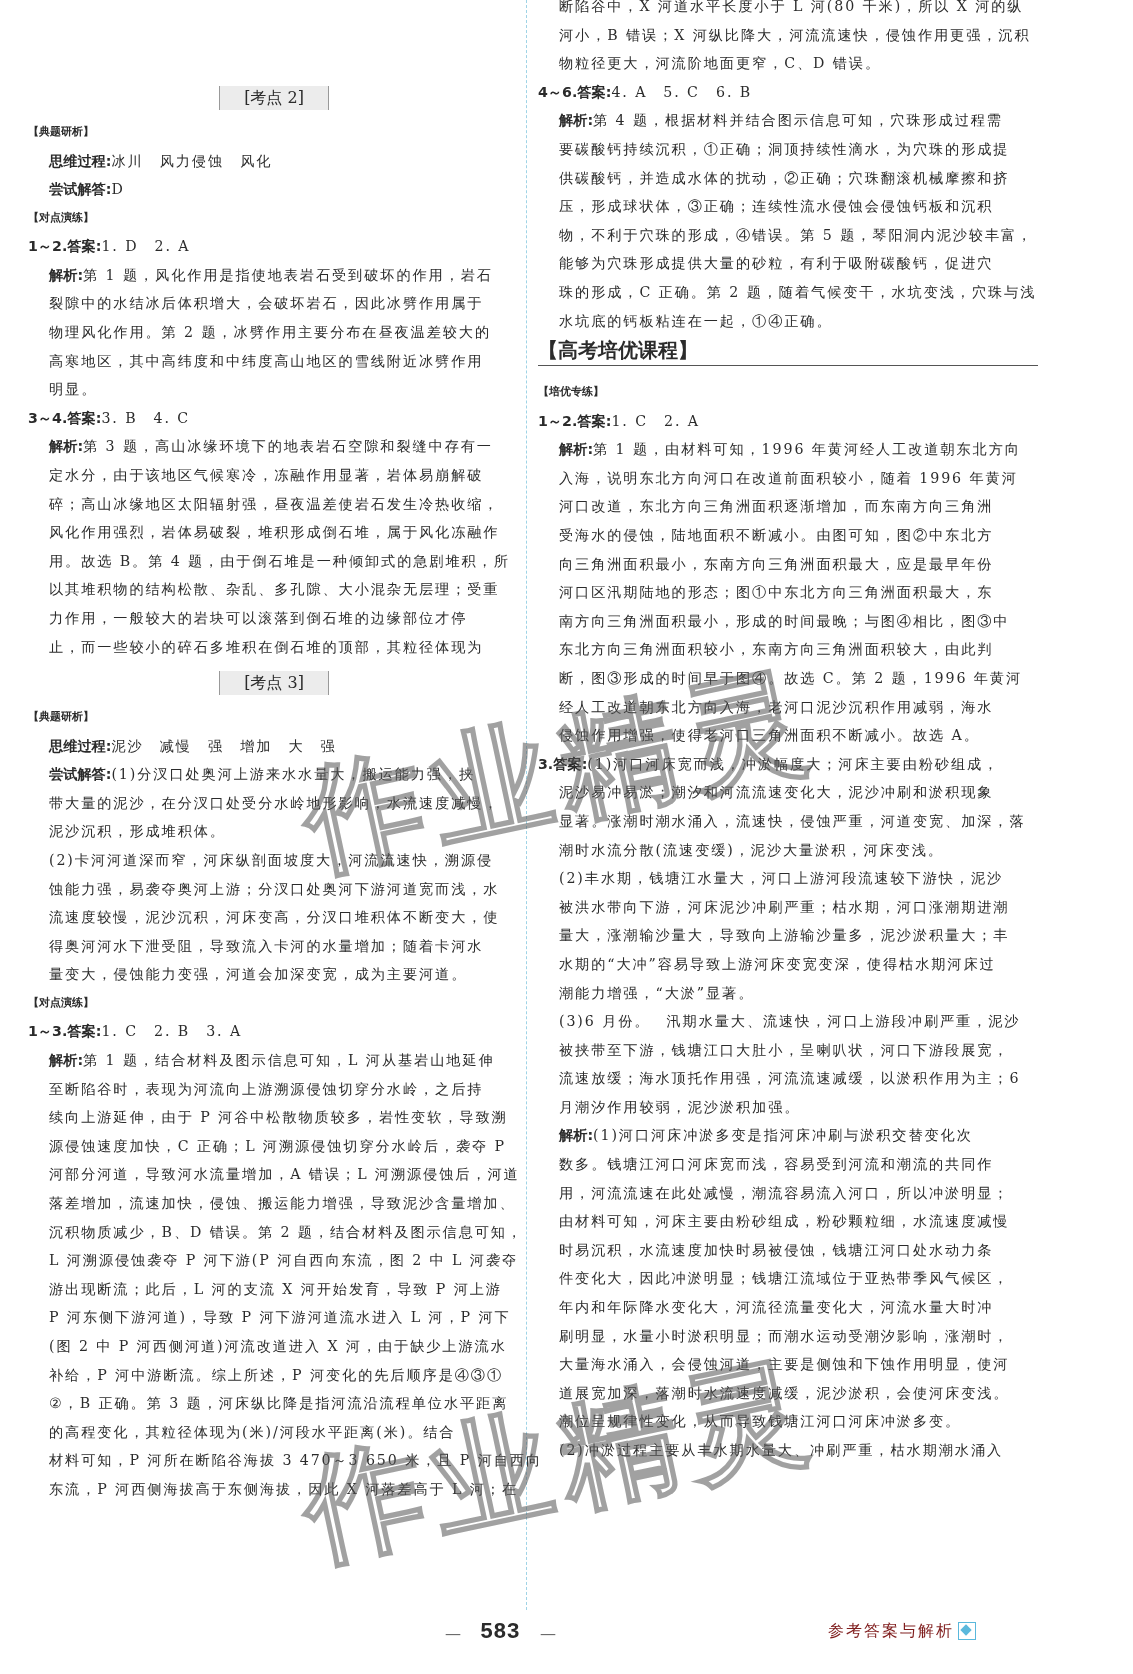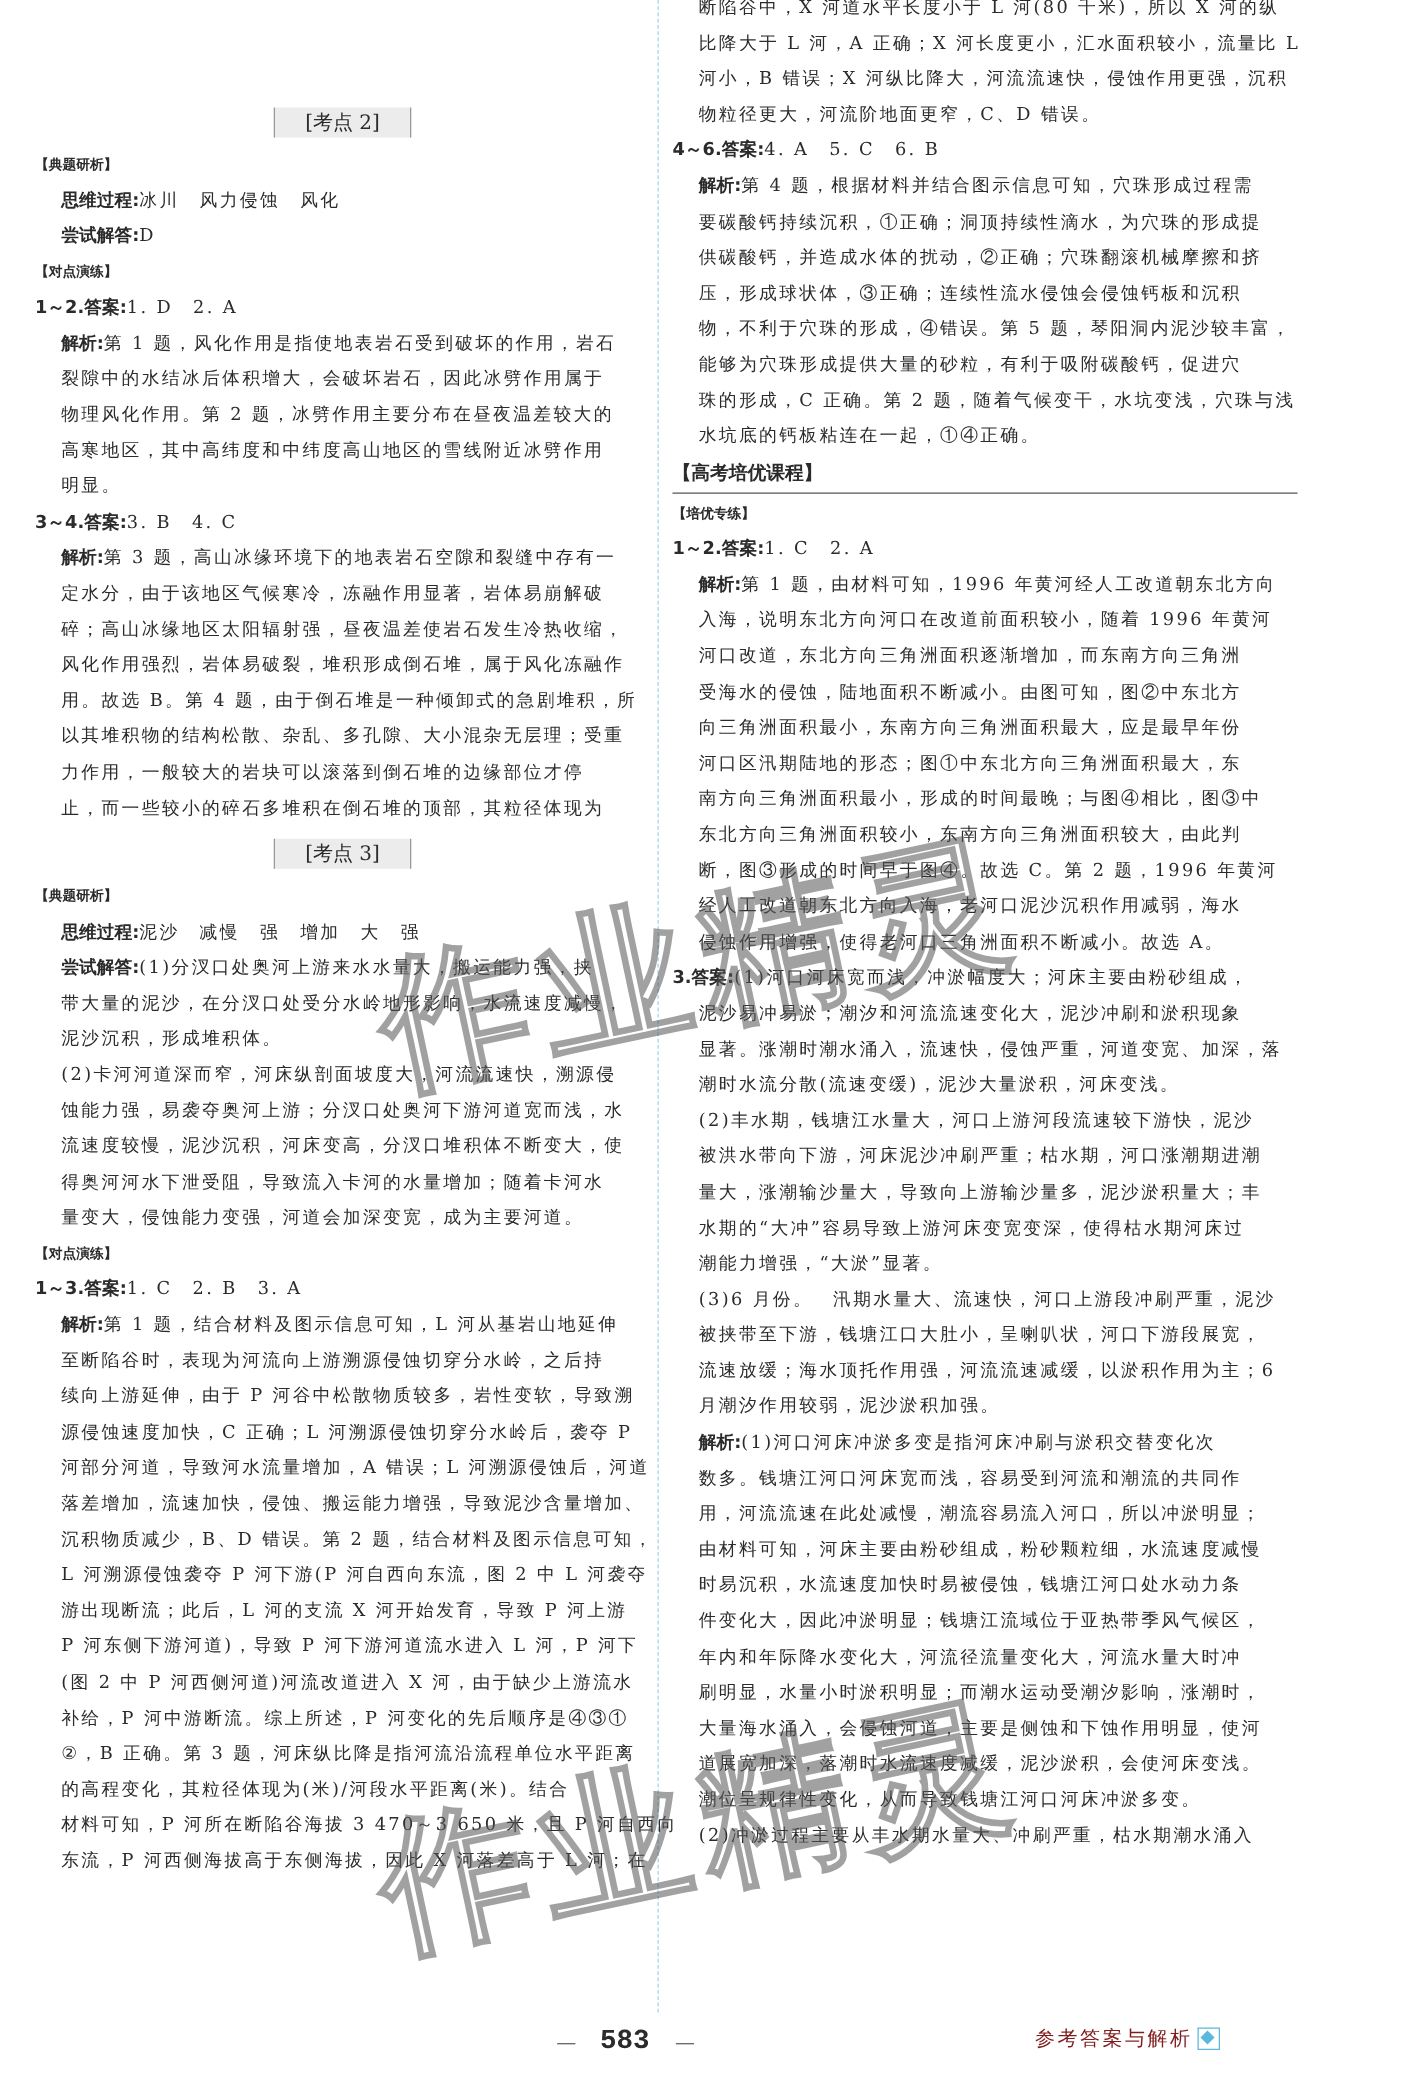--- a/index.html
+++ b/index.html
@@ -13,21 +13,21 @@
   .divider {
     position: absolute; left: 526px; top: 0; height: 1610px; width: 0;
     border-left: 1px dashed #9fd3e6;
   }
   .kaodian-wrap { text-align: center; height: 36px; line-height: 36px; margin-bottom: 2px; }
   .kaodian {
     display: inline-block; background: #ececec; padding: 0 24px; font-size: 16px; line-height: 24px;
     border-left: 1px solid #999; border-right: 1px solid #999;
   }
   .sec { font-family: "DejaVu Sans", "Liberation Sans", sans-serif; font-weight: bold; font-size: 11px; line-height: 28.5px; }
-  .big-sec { font-family: Liberation Serif, serif; font-weight: bold; font-size: 15px; line-height: 30px; border-bottom: 1.5px solid #555; margin-bottom: 2px; }
+  .big-sec { font-family: Liberation Serif, serif; font-weight: bold; font-size: 20px; line-height: 30px; border-bottom: 1.5px solid #555; margin-bottom: 12px; }
   .line { font-size: 14.2px; line-height: 28.6px; white-space: nowrap; letter-spacing: 1.9px; }
   .ind { padding-left: 21px; }
   .lbl { font-family: "DejaVu Sans", "Liberation Sans", sans-serif; font-weight: bold; letter-spacing: 0; }
   .qnum { font-family: "DejaVu Sans", "Liberation Sans", sans-serif; font-weight: bold; letter-spacing: 0; }
   .footer-page { position: absolute; top: 1620px; left: 480px; font-size: 22px; font-weight: bold; font-family: Liberation Mono, monospace; }
   .footer-dash { position: absolute; top: 1624px; font-size: 16px; color: #666; }
   .footer-title { position: absolute; top: 1621px; left: 828px; font-size: 16px; color: #7f1d1d; letter-spacing: 2px; font-family: "DejaVu Sans", sans-serif; }
   .footer-icon { position: absolute; top: 1622px; left: 958px; width: 18px; height: 18px; border: 1.5px solid #5ab8dc; box-sizing: border-box; }
   .footer-icon::after { content: ""; position: absolute; left: 3px; top: 3px; width: 8px; height: 8px; background: #5ab8dc; transform: rotate(45deg); }
   .wm { position: absolute; font-size: 120px; color: transparent; -webkit-text-stroke: 1.5px #555; font-family: "DejaVu Sans", sans-serif; font-weight: bold; opacity: 0.55; transform: rotate(-12deg); letter-spacing: 10px; pointer-events: none; }
@@ -85,21 +85,20 @@
   <div class="line ind">(图 2 中 P 河西侧河道)河流改道进入 X 河，由于缺少上游流水</div>
   <div class="line ind">补给，P 河中游断流。综上所述，P 河变化的先后顺序是④③①</div>
   <div class="line ind">②，B 正确。第 3 题，河床纵比降是指河流沿流程单位水平距离</div>
   <div class="line ind">的高程变化，其粒径体现为(米)/河段水平距离(米)。结合</div>
   <div class="line ind">材料可知，P 河所在断陷谷海拔 3 470～3 650 米，且 P 河自西向</div>
   <div class="line ind">东流，P 河西侧海拔高于东侧海拔，因此 X 河落差高于 L 河；在</div>
 </div>
 
 <div class="col col-right" style="top:-8px">
   <div class="line ind">断陷谷中，X 河道水平长度小于 L 河(80 千米)，所以 X 河的纵</div>
-  <div class="line ind">比降大于 L 河，A 正确；X 河长度更小，汇水面积较小，流量比 L</div>
   <div class="line ind">河小，B 错误；X 河纵比降大，河流流速快，侵蚀作用更强，沉积</div>
   <div class="line ind">物粒径更大，河流阶地面更窄，C、D 错误。</div>
   <div class="line"><span class="qnum">4～6.</span><span class="lbl">答案:</span><span>4. A　5. C　6. B</span></div>
   <div class="line ind"><span class="lbl">解析:</span><span>第 4 题，根据材料并结合图示信息可知，穴珠形成过程需</span></div>
   <div class="line ind">要碳酸钙持续沉积，①正确；洞顶持续性滴水，为穴珠的形成提</div>
   <div class="line ind">供碳酸钙，并造成水体的扰动，②正确；穴珠翻滚机械摩擦和挤</div>
   <div class="line ind">压，形成球状体，③正确；连续性流水侵蚀会侵蚀钙板和沉积</div>
   <div class="line ind">物，不利于穴珠的形成，④错误。第 5 题，琴阳洞内泥沙较丰富，</div>
   <div class="line ind">能够为穴珠形成提供大量的砂粒，有利于吸附碳酸钙，促进穴</div>
   <div class="line ind">珠的形成，C 正确。第 2 题，随着气候变干，水坑变浅，穴珠与浅</div>

